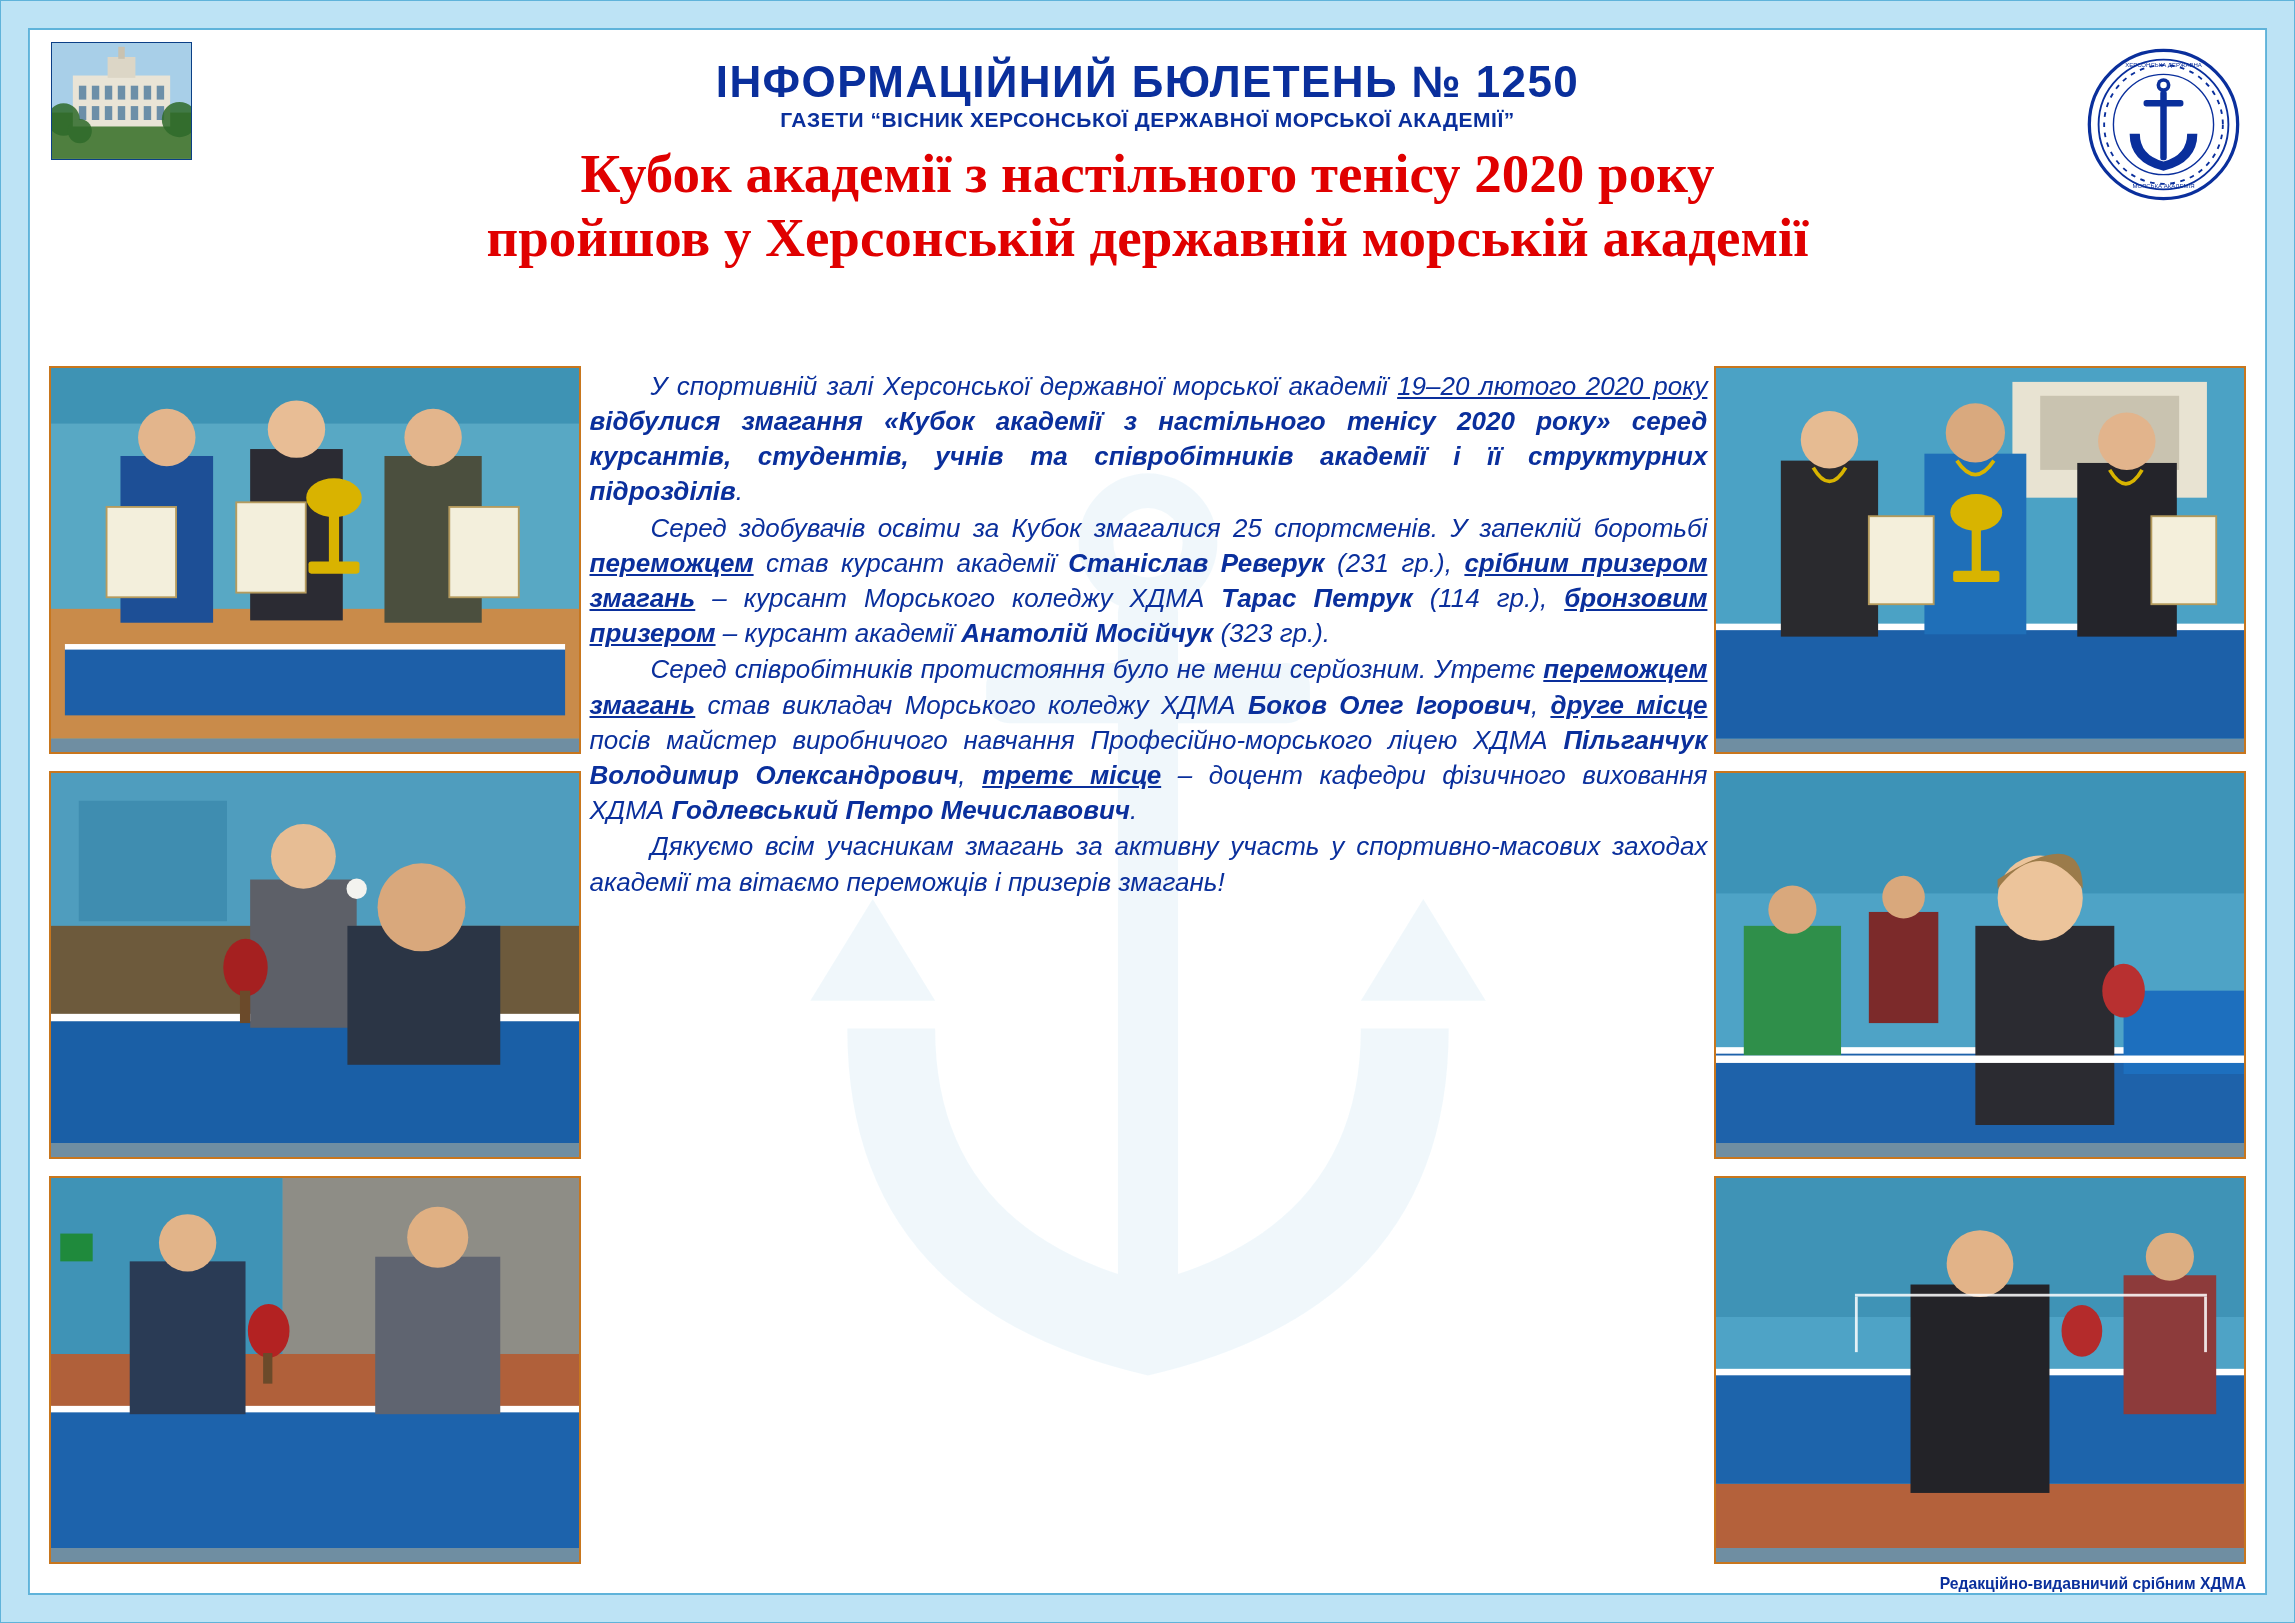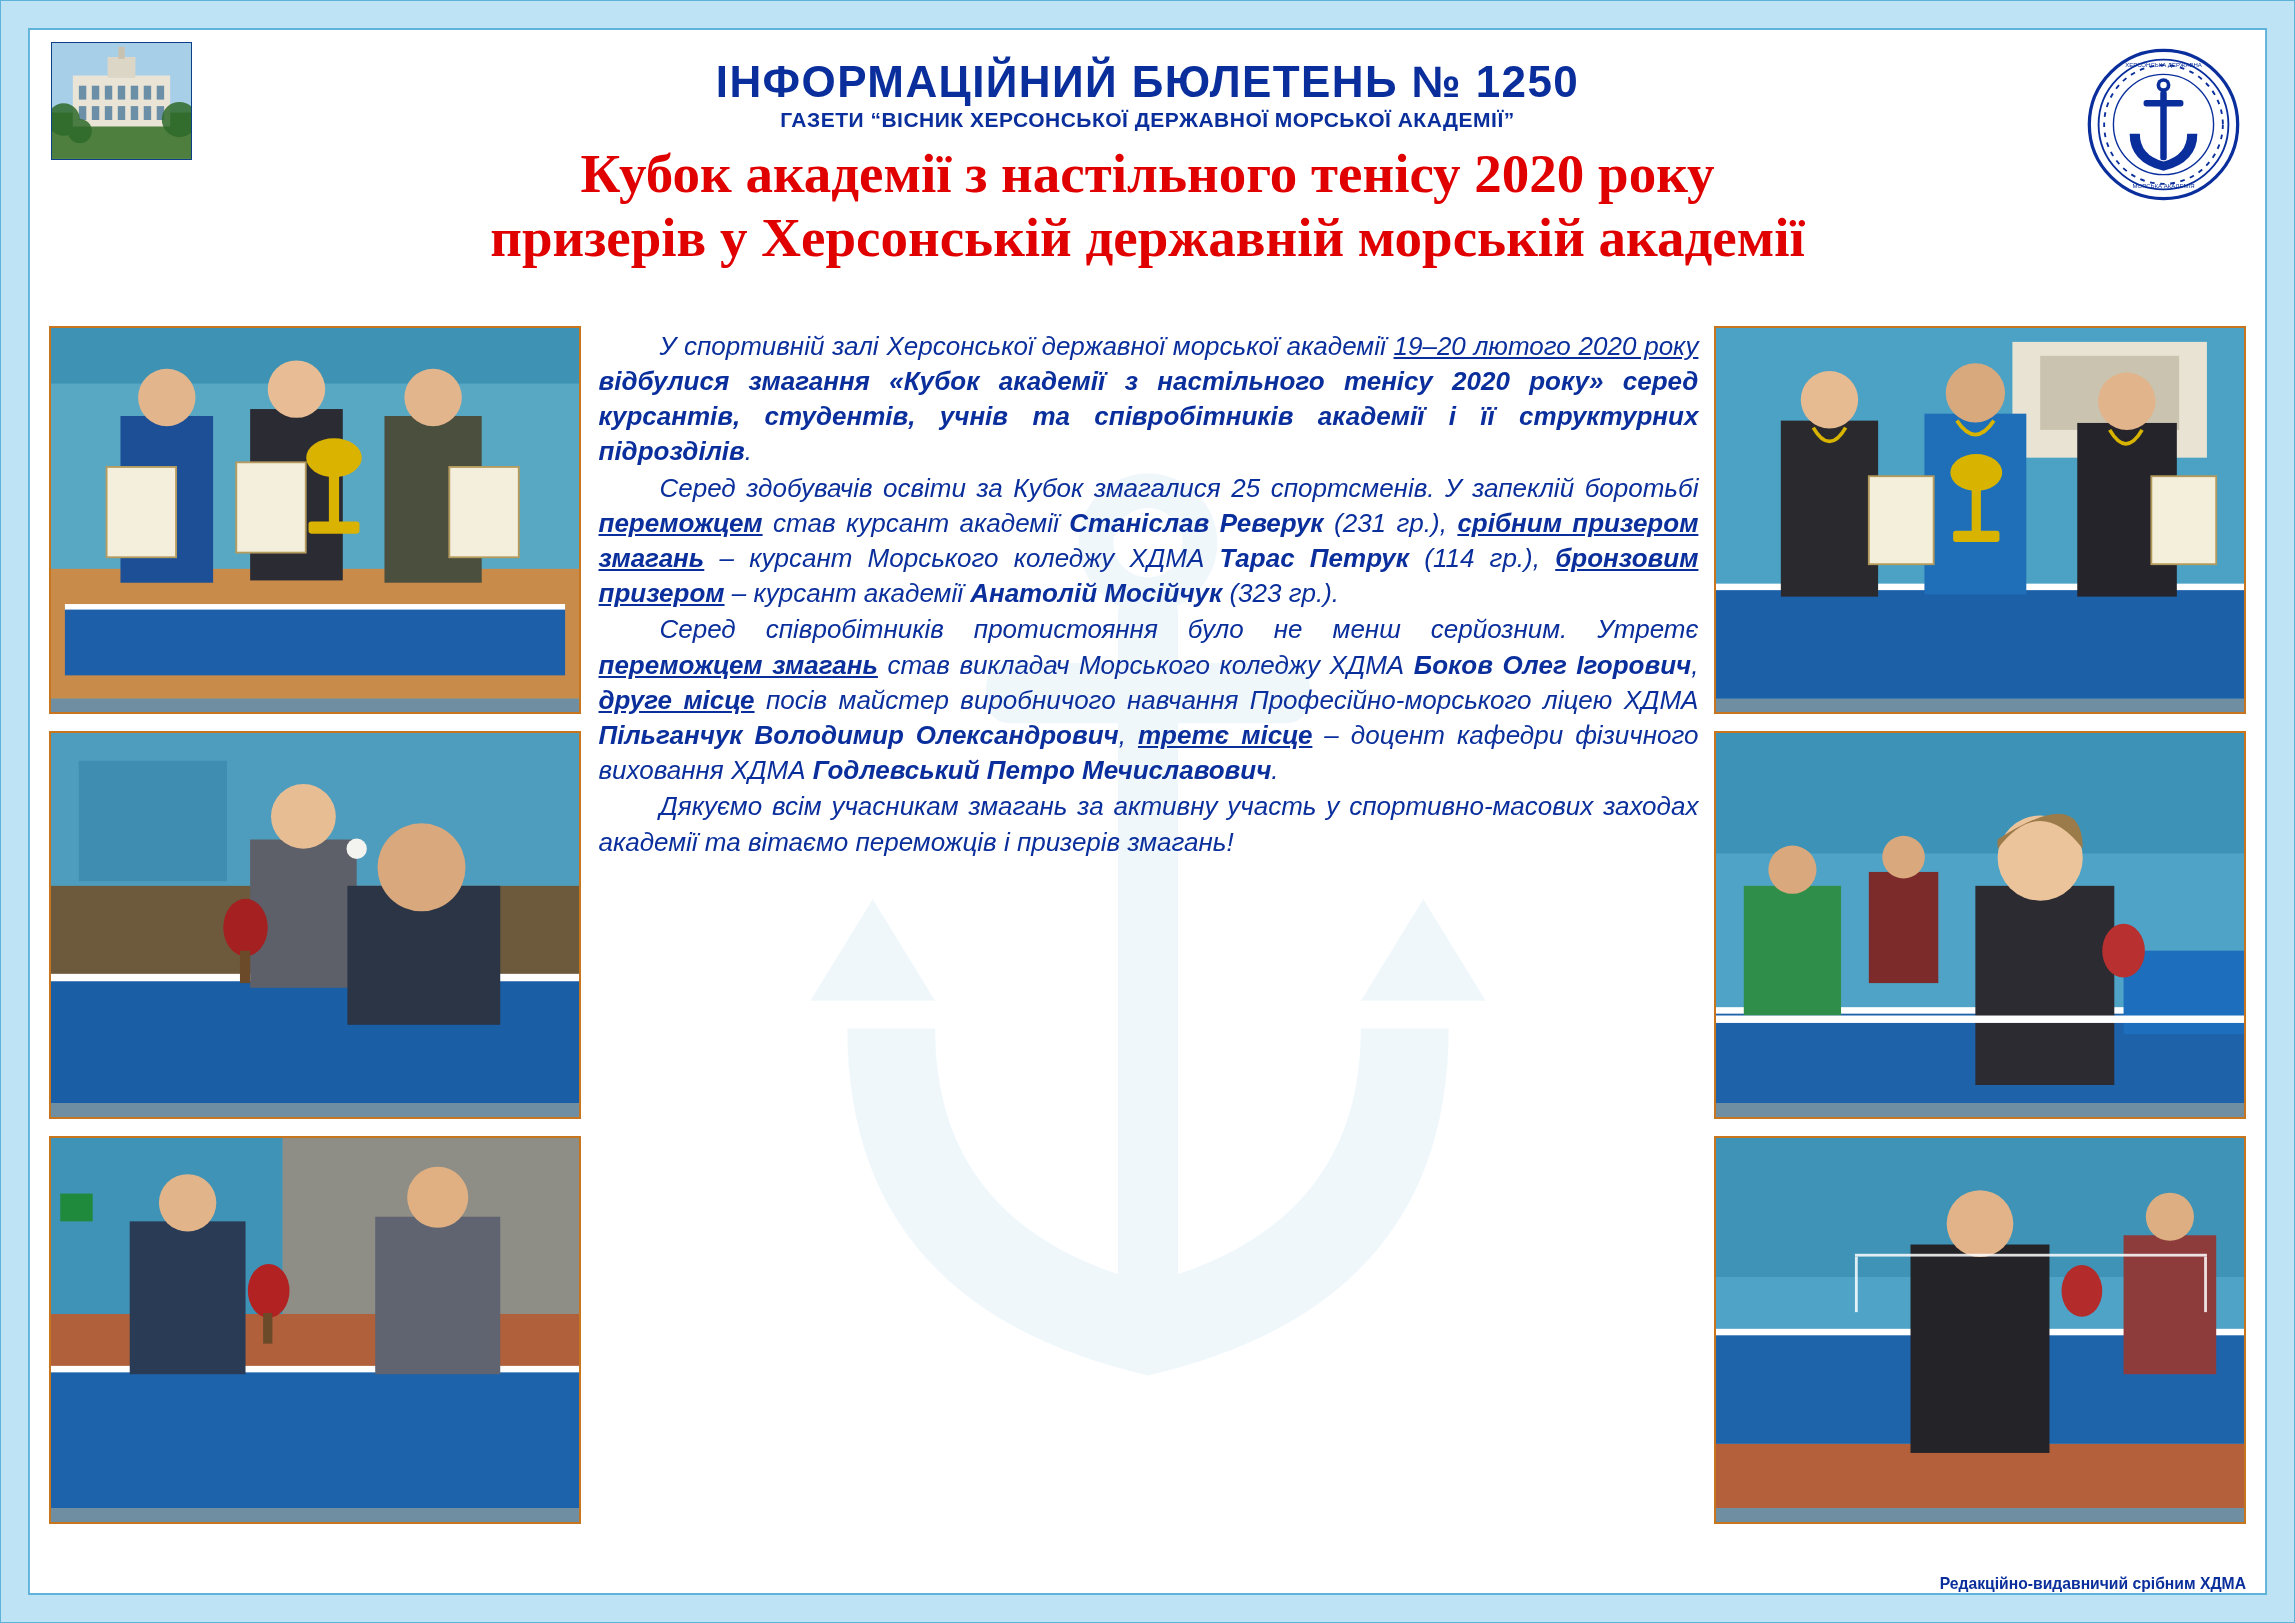--- a/index.html
+++ b/index.html
@@ -121,24 +121,25 @@
     font-size: 55px;
     line-height: 1.16;
     padding: 0 18.5px;
   }
 
   
   .columns {
     position: relative;
     z-index: 2;
     display: flex;
-    gap: 11px;
+    gap: 2px;
     padding: 0 12px;
     height: 1198px;
     box-sizing: border-box;
+    margin-top: 40px;
   }
   .col-photos {
     width: 532px;
     display: flex;
     flex-direction: column;
     gap: 16.7px;
   }
   .col-text {
     flex: 1;
     padding: 2.8px 4.6px 0 6.5px;
@@ -256,21 +257,21 @@
           <text x="165" y="42" text-anchor="middle">ХЕРСОНСЬКА ДЕРЖАВНА</text>
           <text x="165" y="302" text-anchor="middle">МОРСЬКА АКАДЕМІЯ</text>
         </g>
       </svg>
 
       <div class="bulletin-title">ІНФОРМАЦІЙНИЙ БЮЛЕТЕНЬ № 1250</div>
       <div class="bulletin-sub">ГАЗЕТИ “ВІСНИК ХЕРСОНСЬКОЇ ДЕРЖАВНОЇ МОРСЬКОЇ АКАДЕМІЇ”</div>
 
       <div class="headline">
         <div>Кубок академії з настільного тенісу 2020 року</div>
-        <div>призерів у Херсонській державній морській академії</div>
+        <div>пройшов у Херсонській державній морській академії</div>
       </div>
     </div>
 
     <div class="columns">
 
       <div class="col-photos">
 
         <div class="photo">
           <svg class="cap" viewBox="0 0 1140 800" preserveAspectRatio="none">
             <rect width="1140" height="800" fill="#58a8c4"></rect>

